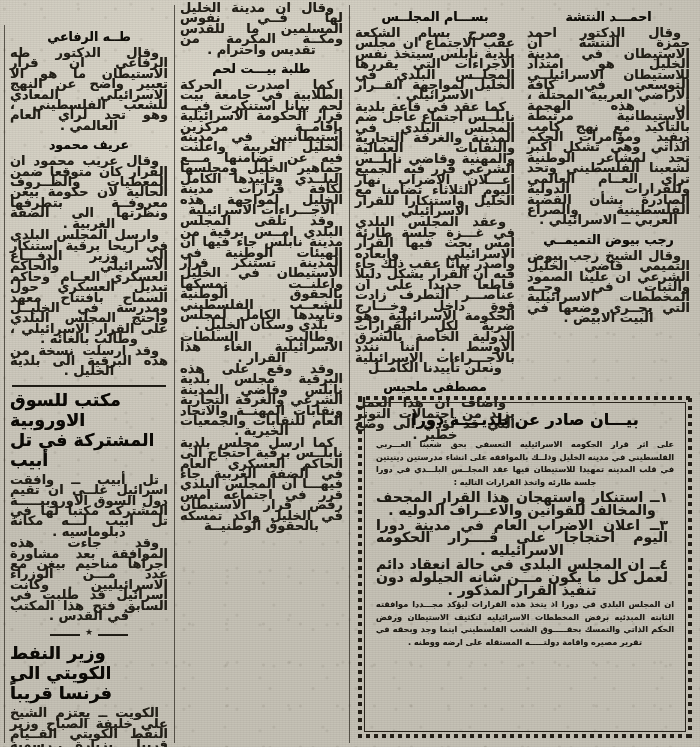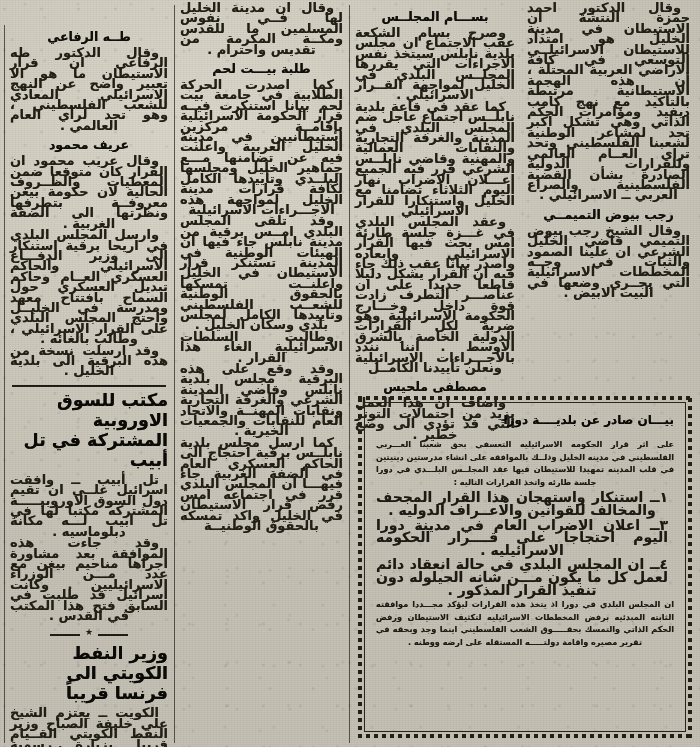--- a/index.html
+++ b/index.html
@@ -64,21 +64,21 @@
     margin:7px 0 4px 0;
     font-size:12.6px;line-height:14px;
     font-weight:700;text-align:center;
     color:#100e09;
     letter-spacing:.2px;
     text-shadow:0 0 .5px rgba(10,8,4,.7);
   }
   .bigheadline{
     margin:3px 0 5px 0;
     font-size:17.5px;line-height:20px;
-    font-weight:700;text-align:right;
+    font-weight:700;text-align:left;
     color:#0c0a06;letter-spacing:.2px;
     text-shadow:0 0 .6px rgba(10,8,4,.75);
   }
   .hr-heavy{height:2px;background:#201d16;margin:8px 2px 3px 2px;}
   .hr-star{
     margin:9px auto 4px auto;width:78px;height:9px;position:relative;
   }
   .hr-star:before,.hr-star:after{
     content:"";position:absolute;top:4px;height:1.6px;background:#201d16;width:30px;
   }
@@ -103,21 +103,21 @@
       repeating-linear-gradient(90deg,#241f17 0 4px,transparent 4px 8px) top/100% 4px no-repeat,
       repeating-linear-gradient(90deg,#241f17 0 4px,transparent 4px 8px) bottom/100% 4px no-repeat;
   }
   .noticebox .inner{
     position:absolute;inset:6px;
     border:1px solid #2a251c;
     pointer-events:none;
   }
   .noticebox .content{position:relative;z-index:2;padding:2px 6px;}
   .notice-title{
-    font-size:12px;line-height:22px;font-weight:700;text-align:right;
+    font-size:16px;line-height:22px;font-weight:700;text-align:center;
     margin:2px 0 7px 0;color:#0d0b07;letter-spacing:.3px;
     text-shadow:0 0 .6px rgba(10,8,4,.75);
   }
   .notice-p{
     font-size:8.1px;line-height:12.6px;font-weight:700;
     text-align:justify;text-align-last:center;margin:0 0 3px 0;color:#1d1a13;
     text-shadow:0 0 .45px rgba(25,22,15,.5);
   }
   .notice-item{
     font-size:14px;line-height:12.6px;font-weight:700;
@@ -136,20 +136,21 @@
 </head>
 <body>
 
 <div id="page"></div>
 <div id="grain"></div>
 
 <div class="cols">
 
   <div class="col c1">
     <div class="body">
+      <div class="subhead">احمـــد النتشة</div>
       <p class="ind">وقال الدكتور احمد حمزة النتشة ان الاستيطان في مدينة الخليل هو امتداد للاستيطان الاسرائيلــي التوسعي في كافة الاراضي العربية المحتلة ، أن هذه الهجمة الاستيطانية مرتبطة بالتأكيد مع نهج كامب ديفيد ومؤامرات الحكم الذاتي وهي تشكل اكبر تحد لمشاعر الوطنية لشعبنا الفلسطيني وتحد تراي العــام العالمي وللقرارات الدولية الصادرة بشأن القضية الفلسطينية والصراع العربي ــ الاسرائيلي .</p>
       <div class="subhead">رجب بيوض التميمــي</div>
       <p class="ind">وقال الشيخ رجب بيوض التميمي قاضي الخليل الشرعي ان علينا الصمود والثبات في وجــه المخططات الاسرائيلية التي يجــري وضعها في البيت الابيض .</p>
     </div>
   </div>
 
   <div class="col c2">
     <div class="rule"></div>
     <div class="body">
       <div class="subhead">بســـام المجلــس</div>

